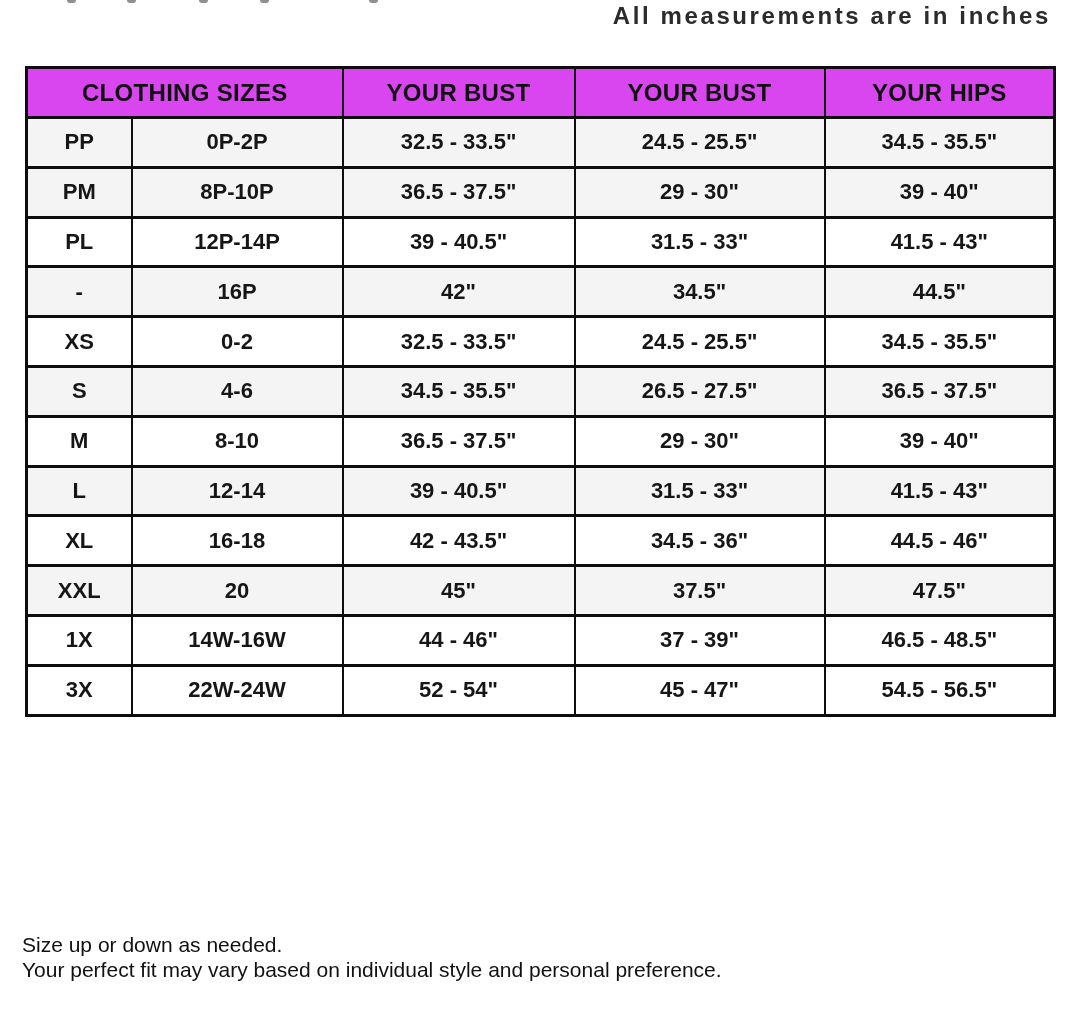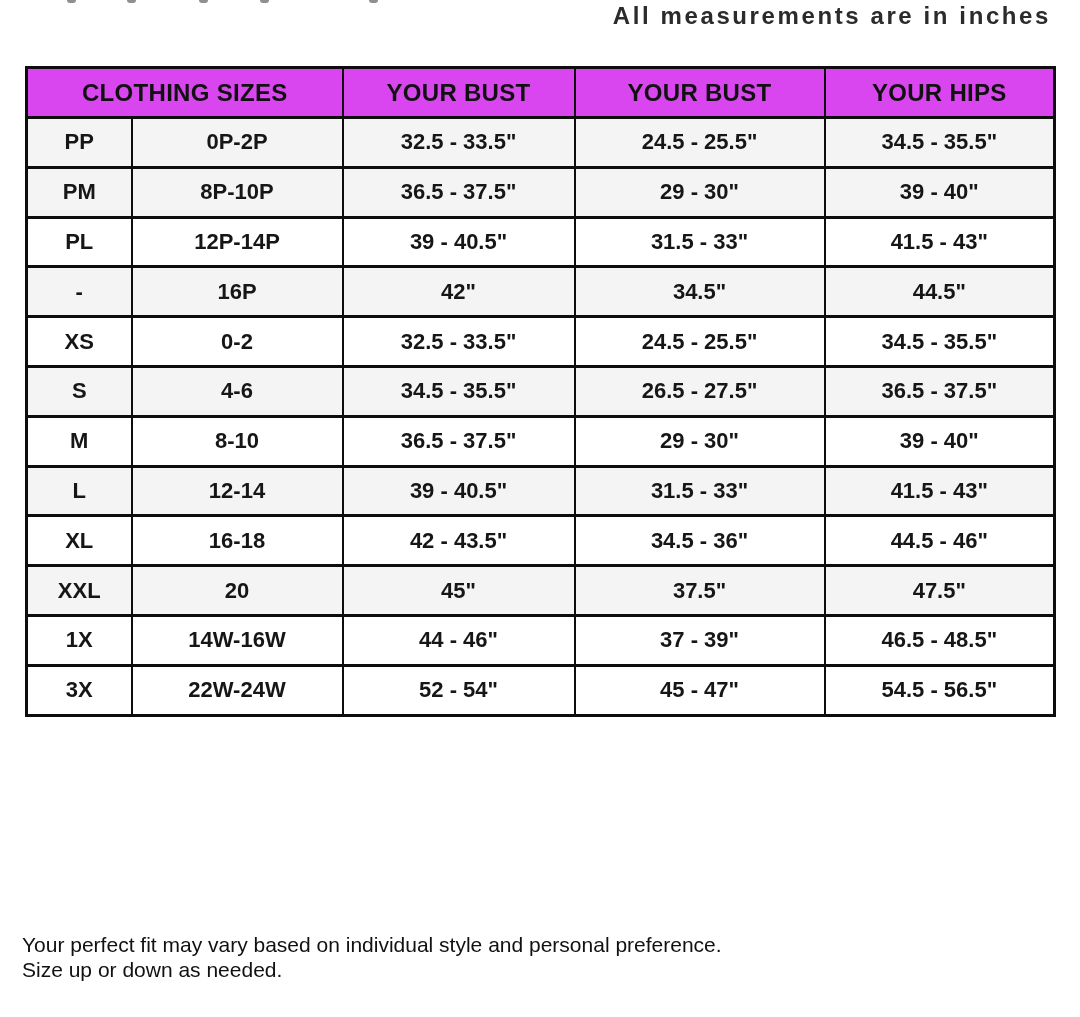--- a/index.html
+++ b/index.html
@@ -186,15 +186,15 @@
     <td>3X</td>
     <td>22W-24W</td>
     <td>52 - 54"</td>
     <td>45 - 47"</td>
     <td>54.5 - 56.5"</td>
   </tr>
     </tbody>
 </table>
 
 <div class="footer-note">
+  <div>Size up or down as needed.</div>
   <div>Your perfect fit may vary based on individual style and personal preference.</div>
-  <div>Size up or down as needed.</div>
 </div>
 
 </body></html>

